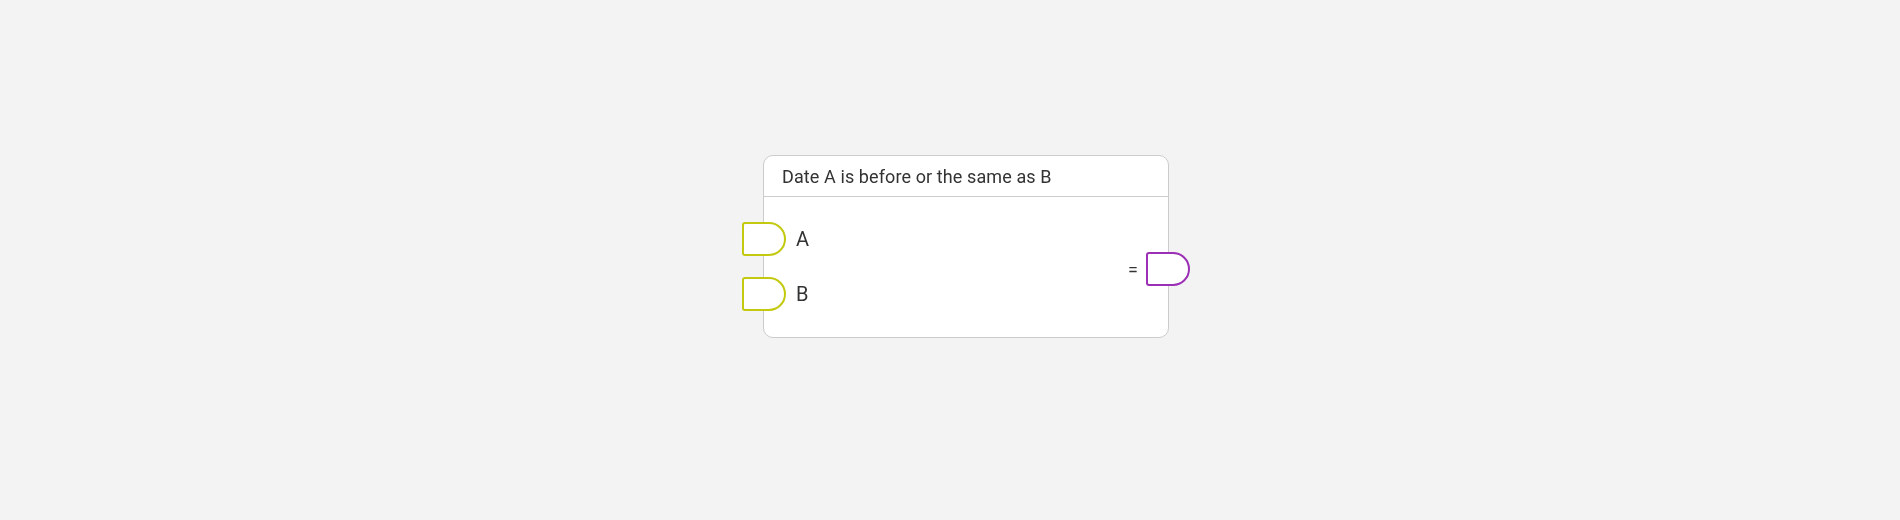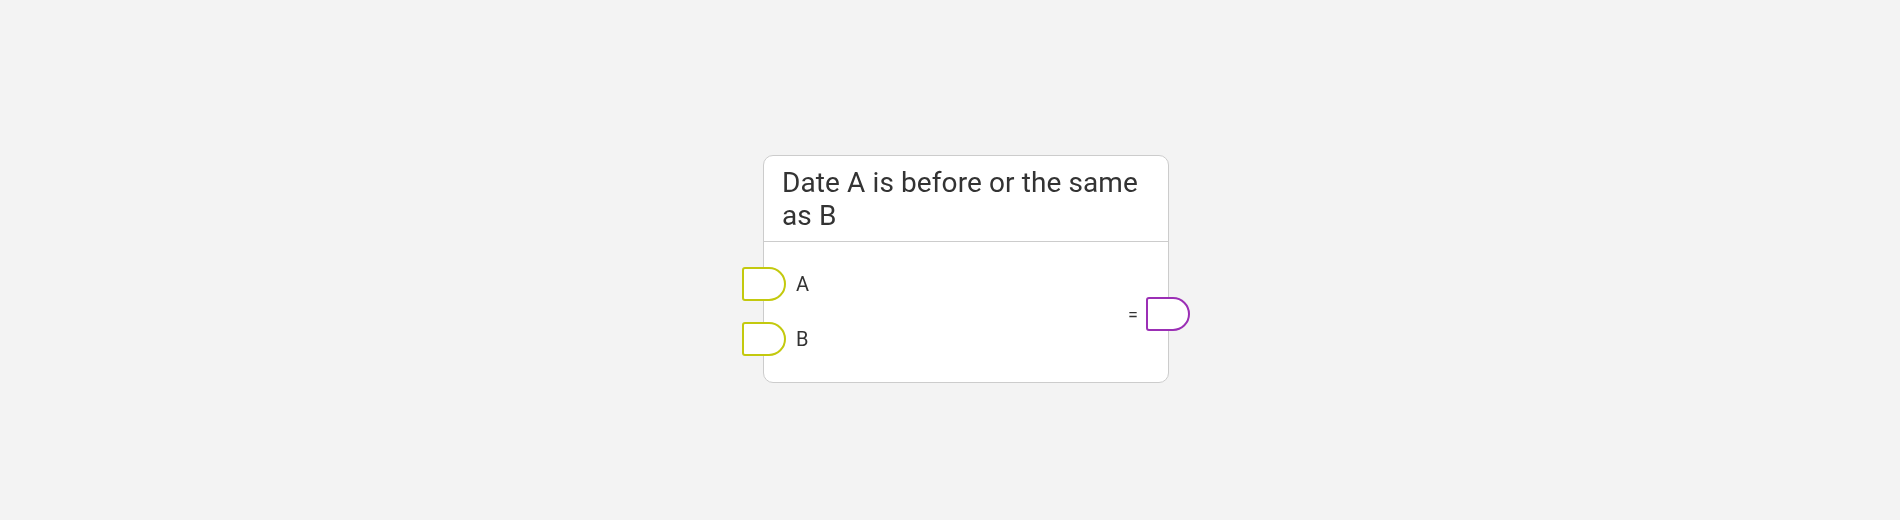--- a/index.html
+++ b/index.html
@@ -19,21 +19,21 @@
       left: 763px;
       top: 155px;
       width: 406px;
       background: #ffffff;
       border: 1px solid #cccccc;
       border-radius: 10px;
     }
     .node-header {
       padding: 10px 18px 9px 18px;
       border-bottom: 1px solid #cccccc;
-      font-size: 28px;
+      font-size: 18px;
       font-weight: 400;
       color: #333333;
       letter-spacing: 0.1px;
     }
     .node-body {
       position: relative;
       height: 140px;
     }
     .inputs-panel {
       position: absolute;

